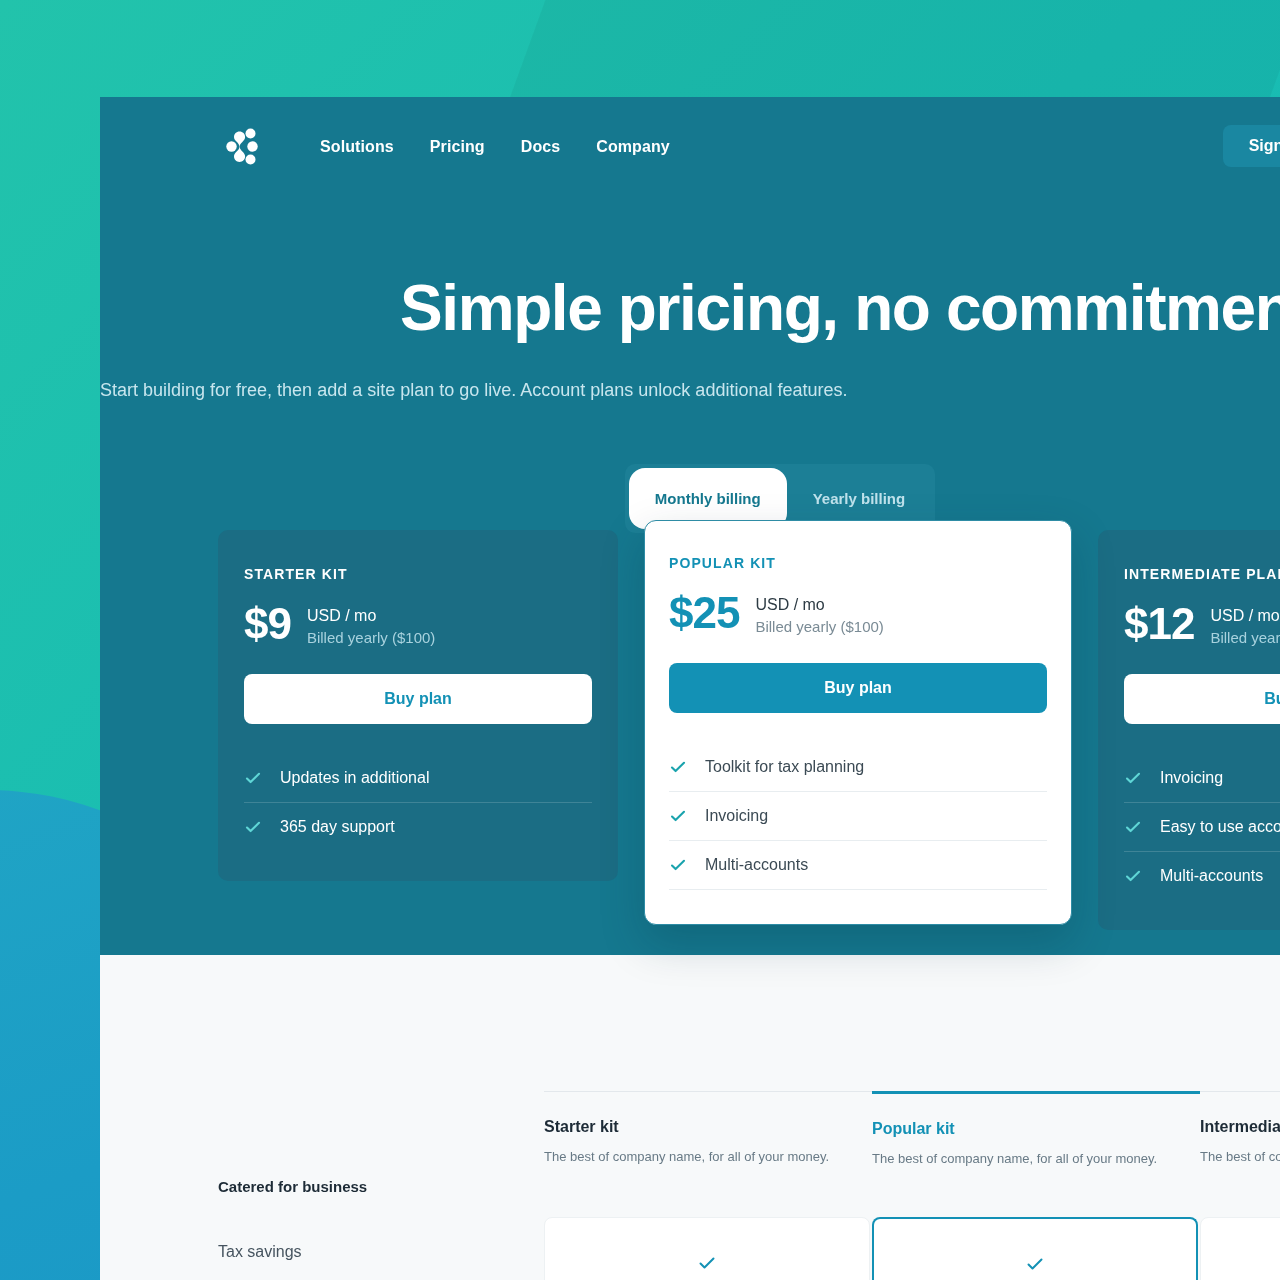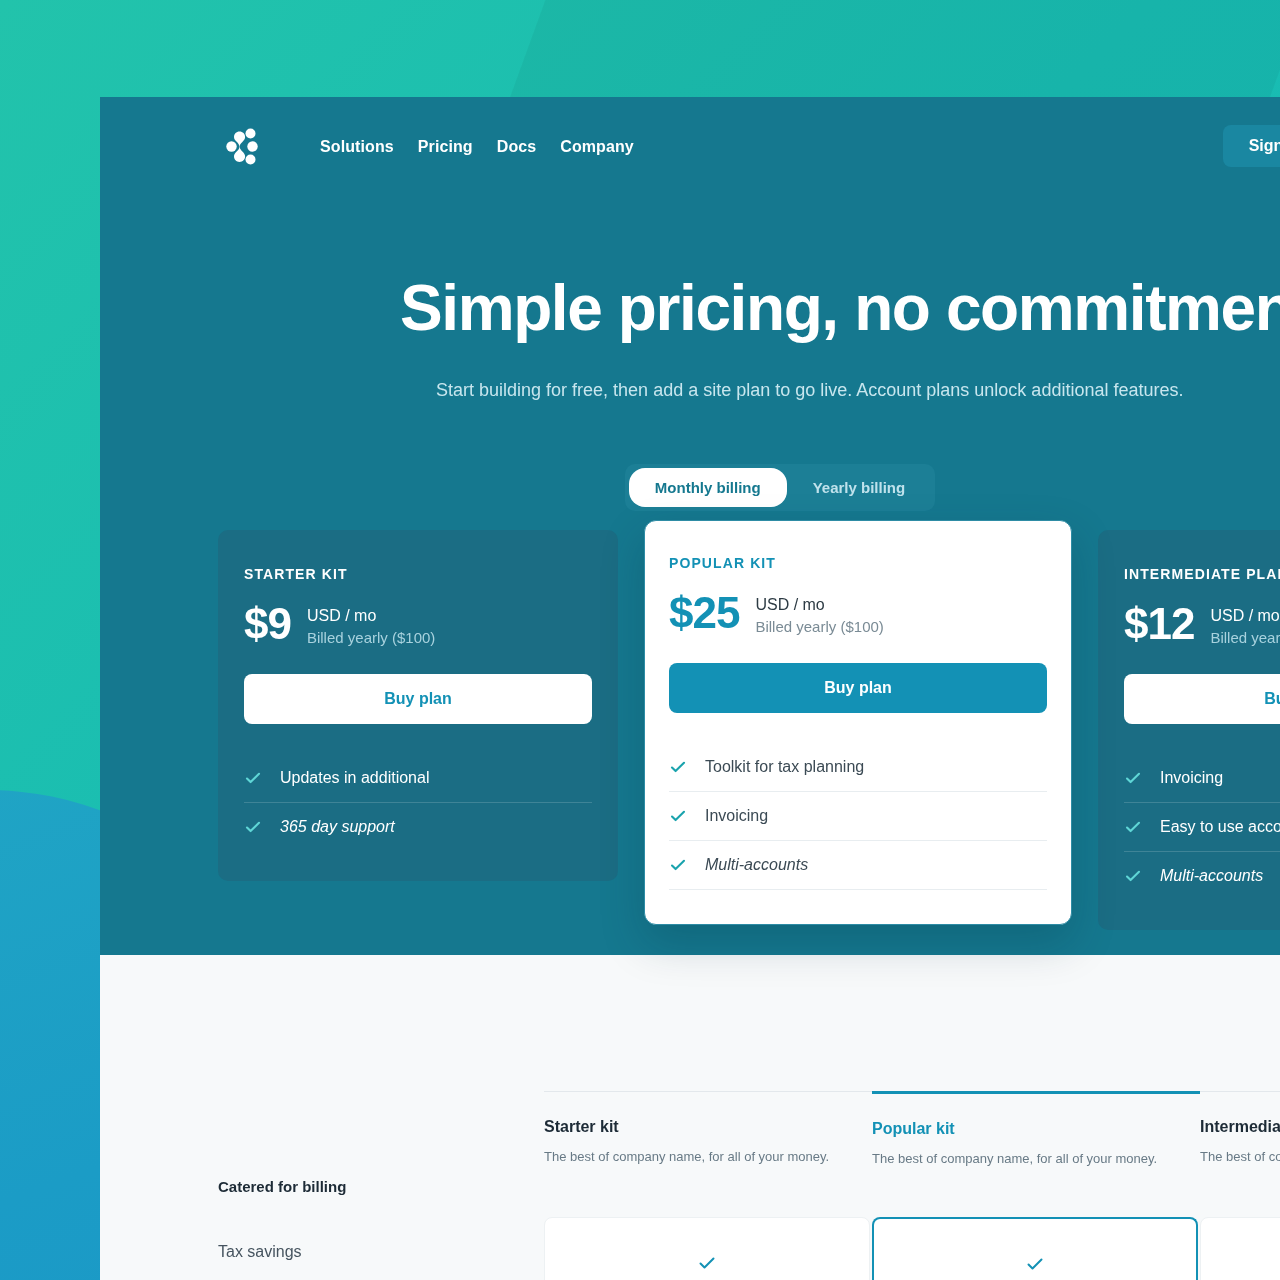--- a/index.html
+++ b/index.html
@@ -66,21 +66,21 @@
   }
   .logo {
     width: 44px;
     height: 44px;
     flex: 0 0 44px;
     margin-right: 56px;
   }
   .nav-links {
     display: flex;
     align-items: flex-end;
-    gap: 24px;
+    gap: 36px;
   }
   .nav-link {
     color: #ffffff;
     font-size: 16px;
     font-weight: 600;
     letter-spacing: 0.1px;
     text-decoration: none;
     white-space: nowrap;
   }
   .nav-right {
@@ -116,42 +116,41 @@
     white-space: nowrap;
     
     margin-left: 300px;
     text-align: left;
   }
   .hero-sub {
     color: #c8e6ee;
     font-size: 18px;
     line-height: 1.5;
     margin-top: 34px;
-    margin-left: 336px;
     text-align: left;
     white-space: nowrap;
   }
 
   
   .toggle-wrap {
     display: flex;
     justify-content: center;
     margin-top: 60px;
     margin-left: 180px;
   }
   .toggle {
     display: inline-flex;
     background: #1c7f96;
     border-radius: 10px;
     padding: 4px;
   }
   .toggle-opt {
     font-size: 15px;
     font-weight: 600;
-    padding: 11px 26px;
+    padding: 22px 26px;
     border-radius: 16px;
     border: none;
     background: transparent;
     color: #bfe2ec;
     cursor: pointer;
     white-space: nowrap;
   }
   .toggle-opt.active {
     background: #ffffff;
     color: #15788f;
@@ -219,21 +218,21 @@
     cursor: pointer;
   }
   .feat-list { margin-top: 30px; }
   .feat-item {
     display: flex;
     align-items: center;
     gap: 18px;
     padding: 15px 0;
     border-bottom: 1px solid rgba(255, 255, 255, 0.16);
   }
-  .feat-item:last-child { border-bottom: none; font-style: italic; }
+  .feat-item:last-child { border-bottom: none; }
   .check {
     flex: 0 0 18px;
     width: 18px;
     height: 18px;
     color: #5fd6d6;
   }
   .feat-label {
     font-size: 16px;
     color: #ffffff;
     white-space: nowrap;
@@ -495,21 +494,21 @@
         </div>
 
       </div>
     </div>
 
     <div class="compare">
       <div class="compare-inner">
 
         <div class="cmp-grid">
           <div class="cmp-head-cell spacer">
-            <div class="cmp-section-title">Catered for billing</div>
+            <div class="cmp-section-title">Catered for business</div>
           </div>
 
           <div class="cmp-head-cell">
             <div class="cmp-plan-name">Starter kit</div>
             <div class="cmp-plan-desc">The best of company name, for all of your money.</div>
           </div>
 
           <div class="cmp-head-cell highlight">
             <div class="cmp-plan-name accent">Popular kit</div>
             <div class="cmp-plan-desc">The best of company name, for all of your money.</div>

